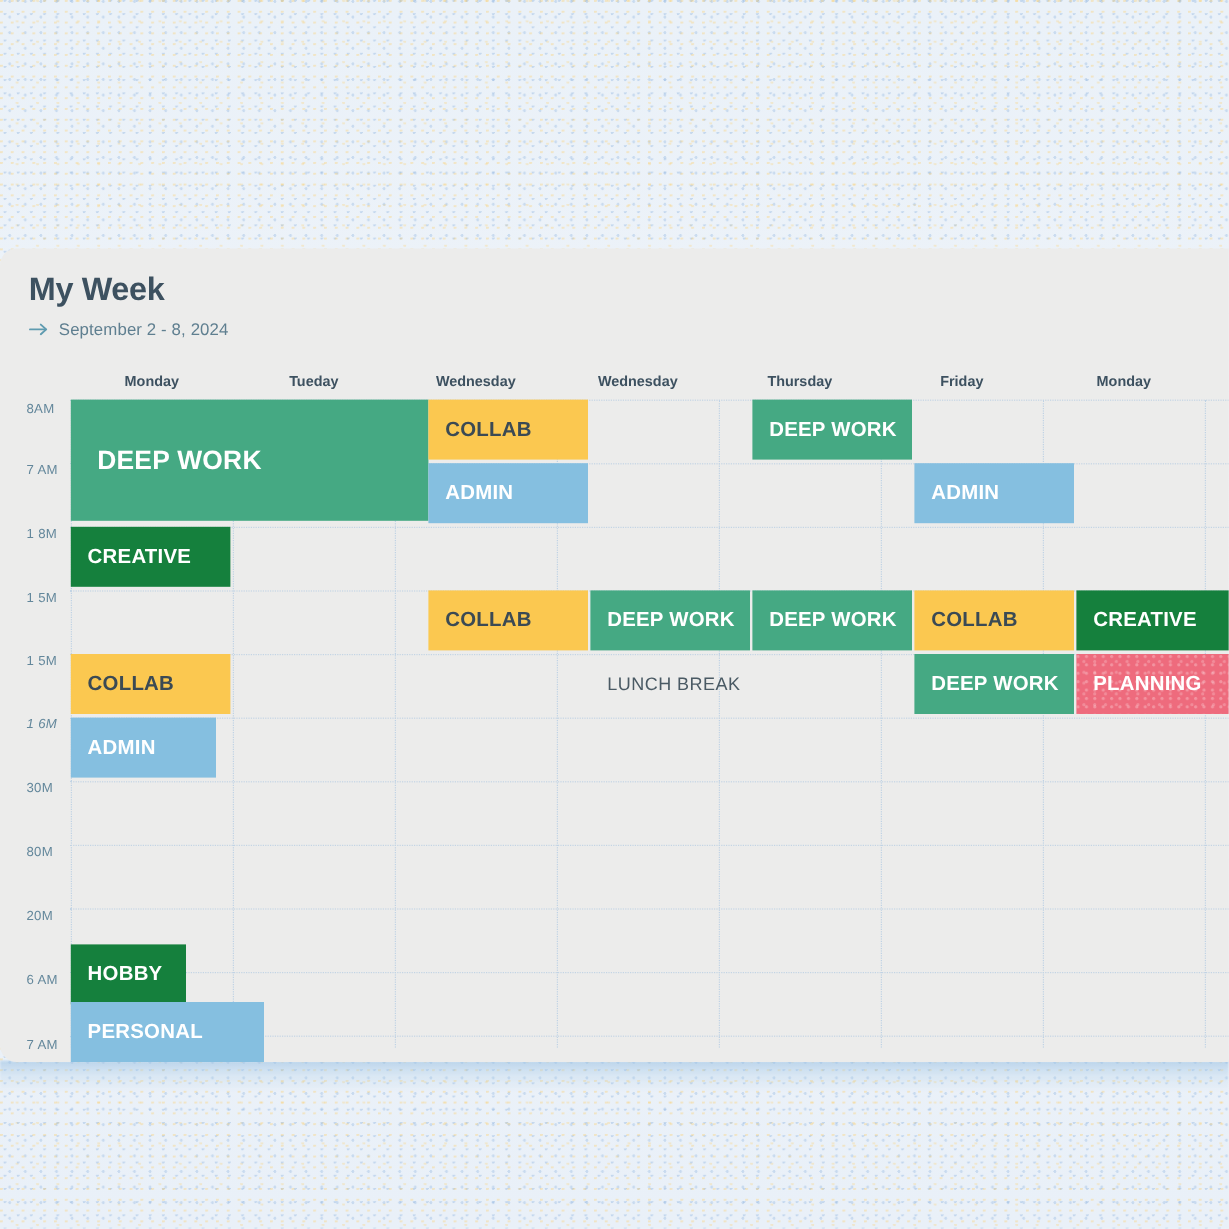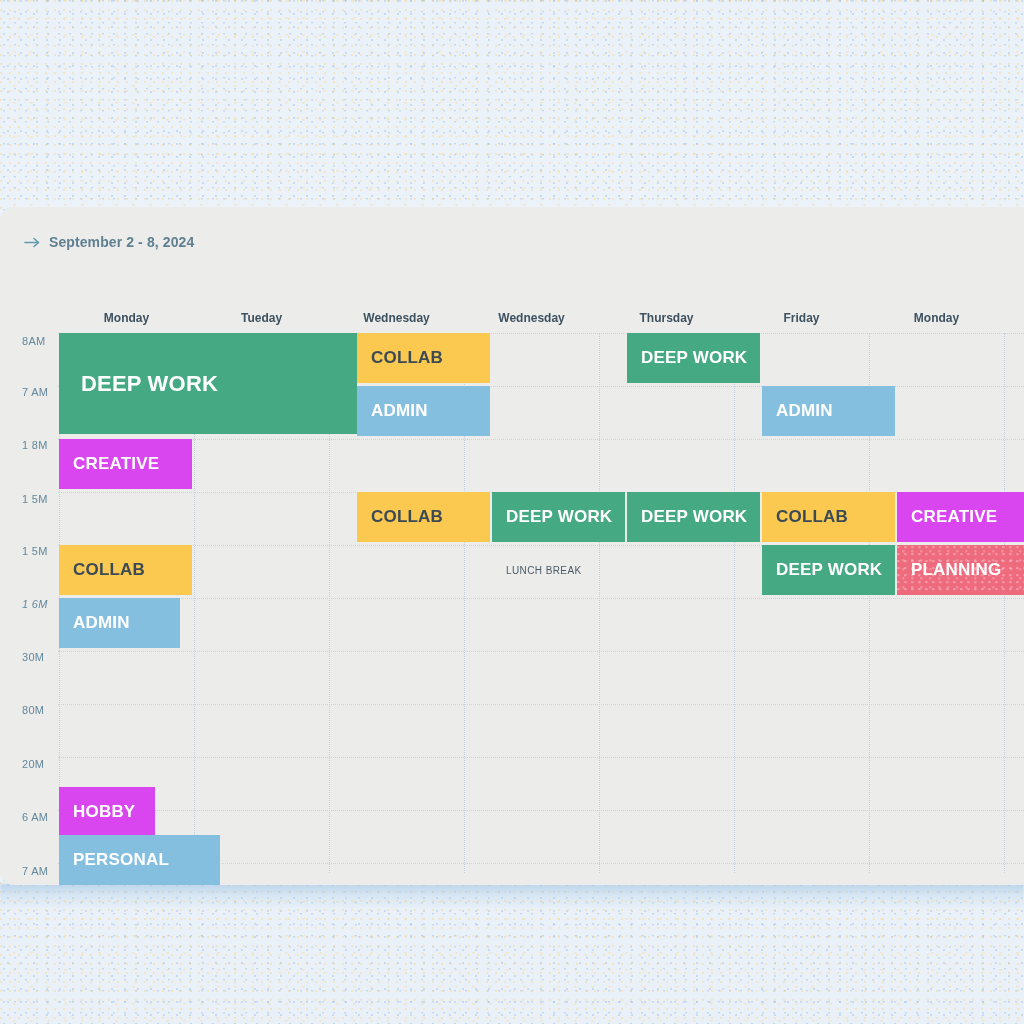--- a/index.html
+++ b/index.html
@@ -56,21 +56,20 @@
     display: flex;
     align-items: center;
     gap: 8px;
     margin-top: 9px;
   }
   #arrow-icon { display: block; }
   #subtitle-text {
     font-size: 14px;
     color: #5f7f90;
     letter-spacing: .1px;
-    font-weight: bold;
   }
   
   #grid-wrap {
     position: absolute;
     left: 0; top: 0;
     width: 1024px; height: 678px;
   }
   .day-header {
     position: absolute;
     top: 101px;
@@ -114,23 +113,23 @@
     font-weight: bold;
     letter-spacing: .2px;
     color: #ffffff;
     font-size: 17px;
     overflow: hidden;
     white-space: nowrap;
   }
   .ev-green  { background: #45a983; }
   .ev-blue   { background: #85bfe0; }
   .ev-yellow { background: #fbc850; color: #3b4a54; }
-  .ev-red    { background: #d946ef; }
+  .ev-red    { background: #15803d; }
   .ev-pink   { background: #ee6b7d; }
-  .ev-plain  { background: transparent; color: #4a5a64; font-weight: normal; font-size: 10px; letter-spacing: .4px; }
+  .ev-plain  { background: transparent; color: #4a5a64; font-weight: normal; font-size: 15px; letter-spacing: .4px; }
   .ev-pink::after {
     content: "";
     position: absolute;
     inset: 0;
     background:
       radial-gradient(circle at 20% 30%, rgba(255,255,255,.28) 0 1px, transparent 1.6px),
       radial-gradient(circle at 70% 70%, rgba(255,255,255,.22) 0 1px, transparent 1.6px);
     background-size: 7px 7px, 9px 9px;
     pointer-events: none;
   }
@@ -138,20 +137,21 @@
 </style>
 </head>
 <body>
 
 <div id="page-bg"></div>
 <div id="card-shadow"></div>
 
 <div id="card">
 
   <div id="header">
+    <div id="page-title">My Week</div>
     <div id="subtitle-row">
       <svg id="arrow-icon" width="17" height="13" viewBox="0 0 17 13">
         <path d="M1 6.5 H14" stroke="#5f9bb0" stroke-width="1.6" fill="none" stroke-linecap="round"></path>
         <path d="M10 2.5 L14.5 6.5 L10 10.5" stroke="#5f9bb0" stroke-width="1.6" fill="none" stroke-linecap="round" stroke-linejoin="round"></path>
       </svg>
       <span id="subtitle-text">September 2 - 8, 2024</span>
     </div>
   </div>
 
   <div id="grid-wrap">

